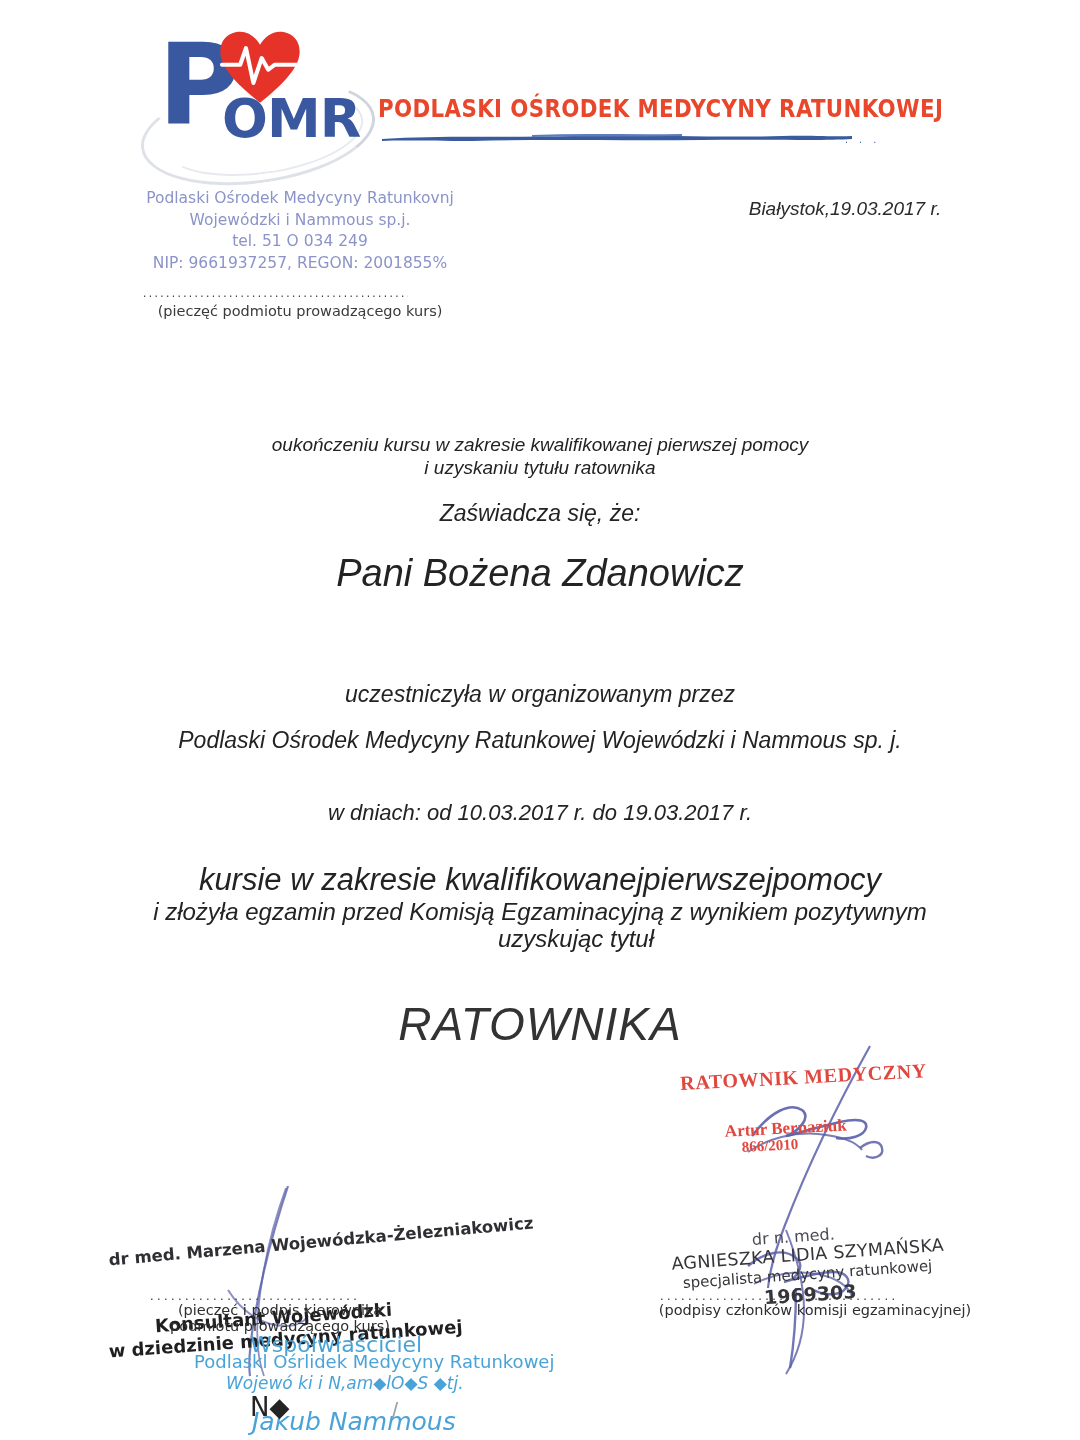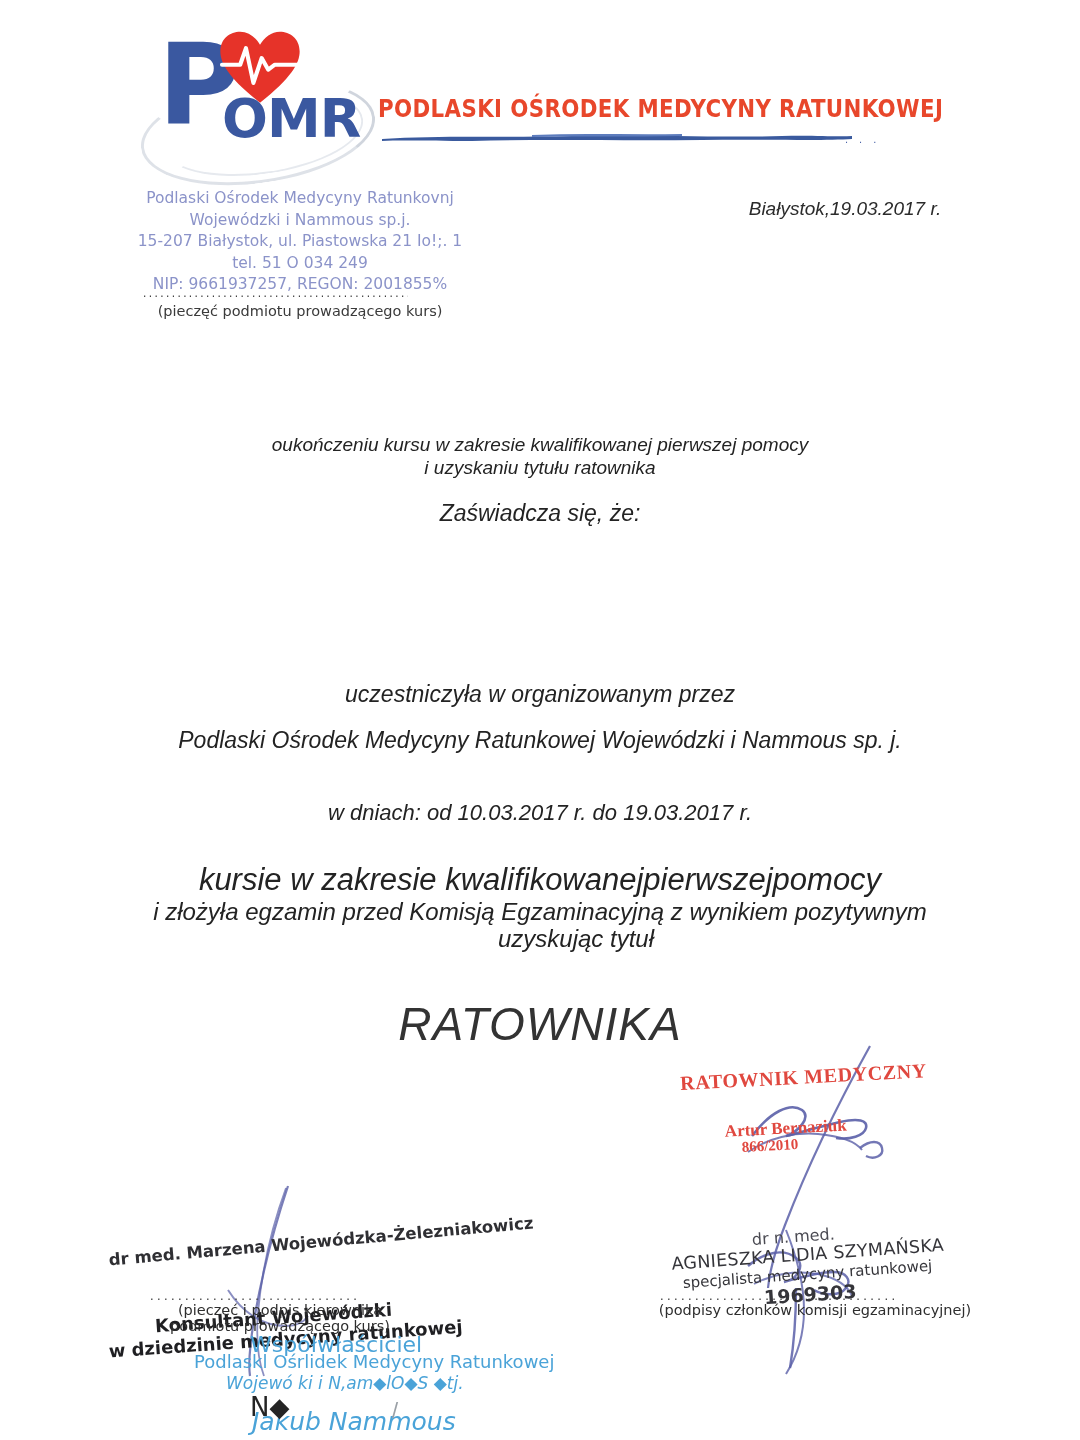--- a/index.html
+++ b/index.html
@@ -357,33 +357,33 @@
 
   <svg class="hdr-rule" viewBox="0 0 470 8" preserveAspectRatio="none">
     <path d="M0 6 C 60 2, 120 5, 190 3 C 260 1, 330 5, 400 3 C 430 2, 455 4, 470 3 L470 6 C 440 8, 380 6, 320 7 C 240 8, 160 6, 90 8 C 50 8, 20 7, 0 8 Z" fill="#3a5a9e"></path>
     <path d="M150 2 C 200 0, 250 2, 300 1 L300 3 C 250 4, 200 3, 150 4 Z" fill="#5d7cbd"></path>
   </svg>
   <div class="hdr-rule-dots">. . .</div>
 
   <div class="addr">
     <div>Podlaski Ośrodek Medycyny Ratunkovnj</div>
     <div>Wojewódzki i Nammous sp.j.</div>
-    <div>15-207 Białystok, ul. Piastowska 21 Io!;. 1</div>
     <div>tel. 51 O 034 249</div>
     <div>NIP: 9661937257, REGON: 2001855%</div>
   </div>
   <div class="addr-dots">...............................................</div>
   <div class="addr-cap">(pieczęć podmiotu prowadzącego kurs)</div>
 
   <div class="place-date">Białystok,19.03.2017 r.</div>
 
   <div class="ctr t-sub1">oukończeniu kursu w zakresie kwalifikowanej pierwszej pomocy</div>
   <div class="ctr t-sub2">i uzyskaniu tytułu ratownika</div>
 
   <div class="ctr t-attest">Zaświadcza się, że:</div>
+  <div class="ctr t-name">Pani Bożena Zdanowicz</div>
 
   <div class="ctr t-part">uczestniczyła w organizowanym przez</div>
   <div class="ctr t-org">Podlaski Ośrodek Medycyny Ratunkowej Wojewódzki i Nammous sp. j.</div>
   <div class="ctr t-dates">w dniach: od 10.03.2017 r. do 19.03.2017 r.</div>
 
   <div class="ctr t-course">kursie w zakresie kwalifikowanejpierwszejpomocy</div>
   <div class="ctr t-exam">i złożyła egzamin przed Komisją Egzaminacyjną z wynikiem pozytywnym</div>
   <div class="ctr t-obtain">uzyskując tytuł</div>
 
   <div class="ctr t-ratownika">RATOWNIKA</div>

